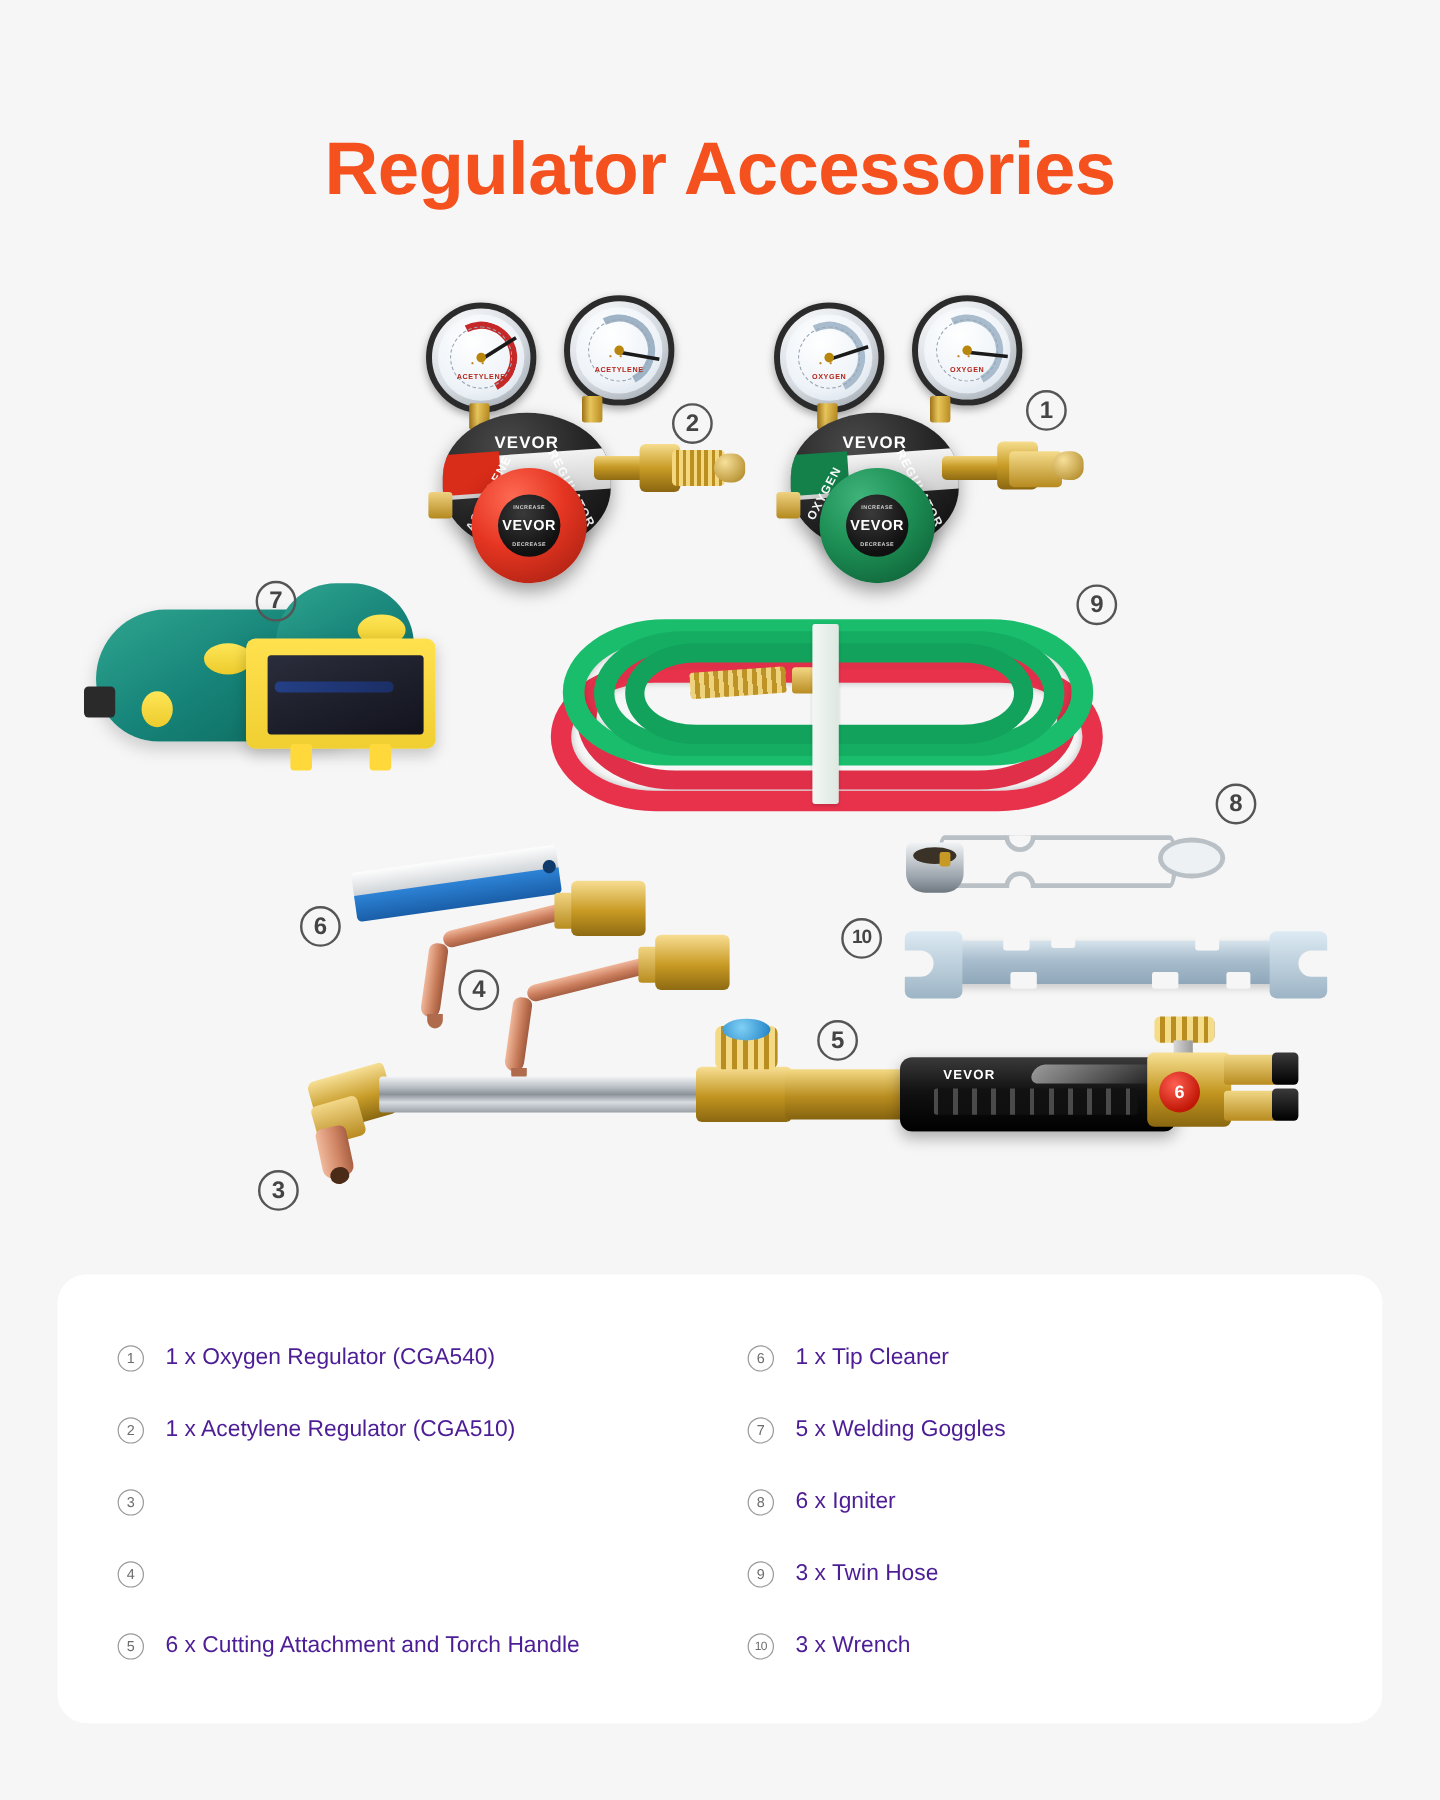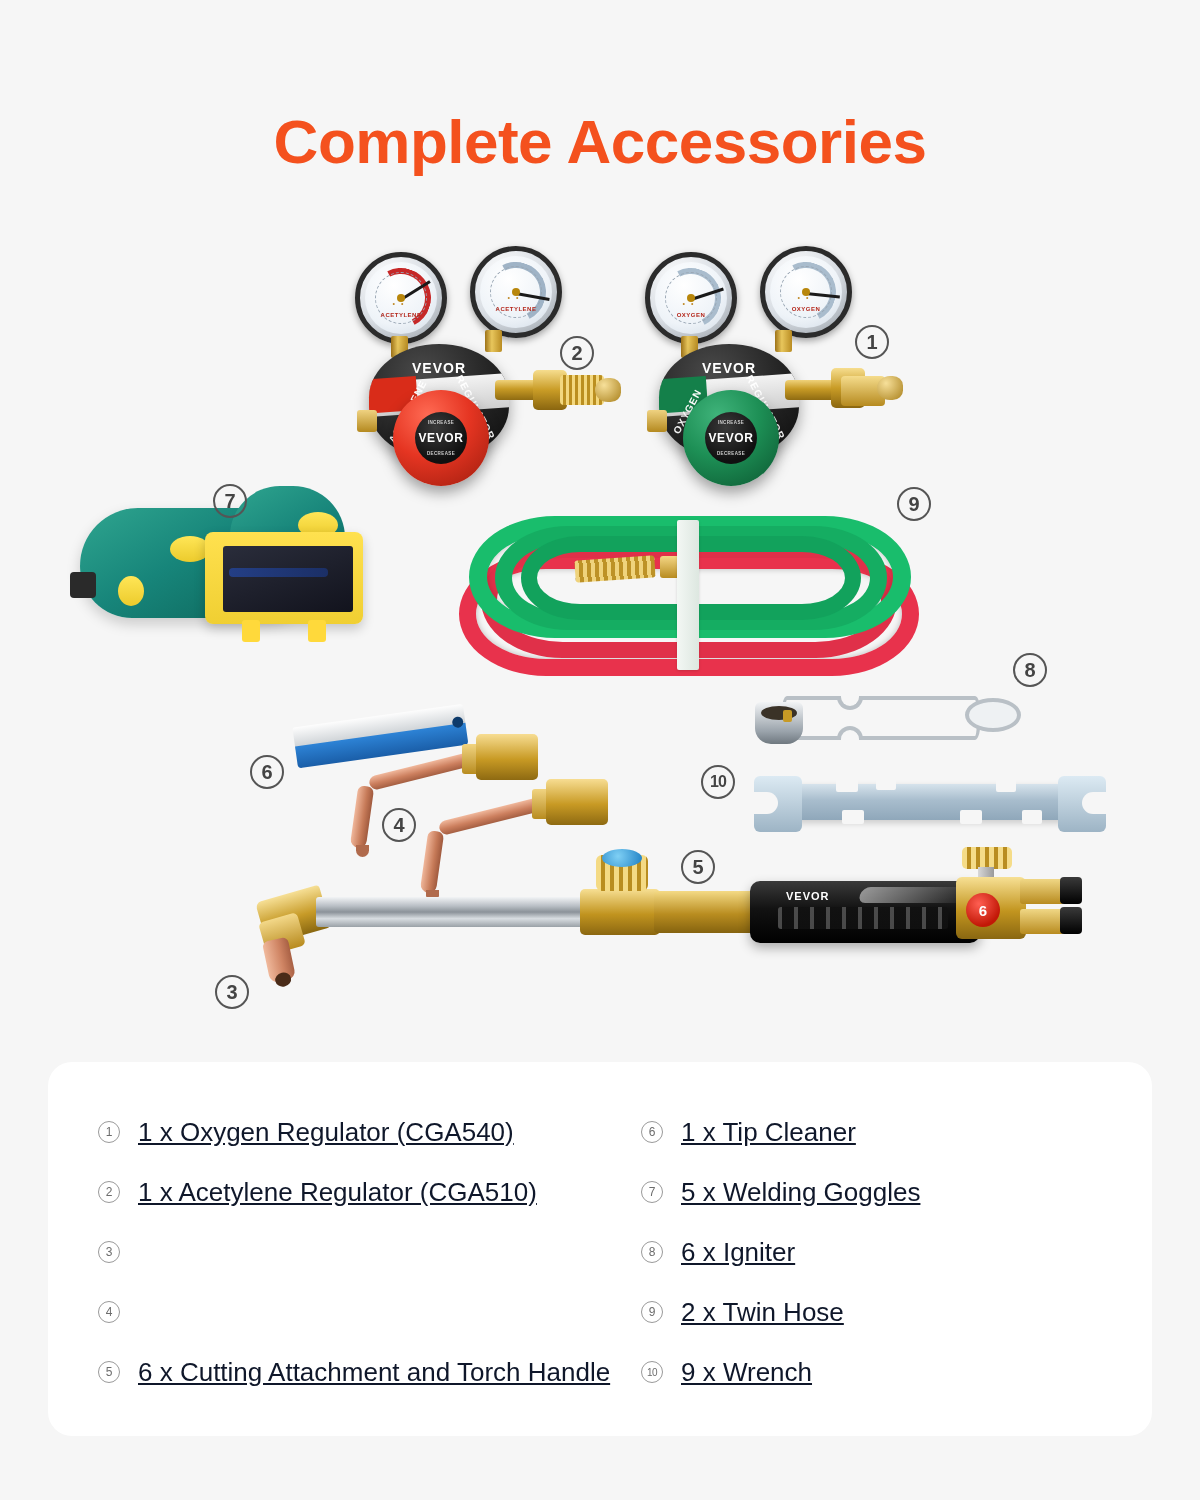--- a/index.html
+++ b/index.html
@@ -636,33 +636,32 @@
     border: 1.4px solid #9a9a9a;
     color: #6c6c6c;
     font-size: 12px;
     display: flex; align-items: center; justify-content: center;
     margin-right: 18px;
     box-sizing: border-box;
     font-family: "Liberation Sans", sans-serif;
   }
   .legend-num.two-digit { font-size: 10px; letter-spacing: -0.5px; }
   .legend-text {
-    font-size: 26px;
-    color: #0f172a;
+    font-size: 19px;
+    color: #4c1d95;
     font-family: "Liberation Sans", sans-serif;
     white-space: nowrap;
-    text-decoration: underline;
   }
 </style>
 </head>
 <body>
 
 <div class="page">
 
-  <div class="title">Complete Accessories</div>
+  <div class="title">Regulator Accessories</div>
 
   <div class="stage">
 
     <div class="regulator" style="left:355px; top:240px;">
       <div class="gauge" style="left:0px; top:12px;">
         <div class="face">
           <div class="arc"></div>
           <div class="ticks"></div>
           <div class="dots">••</div>
           <div class="glabel">ACETYLENE</div>
@@ -890,24 +889,24 @@
         <div class="legend-row">
           <div class="legend-num">7</div>
           <div class="legend-text">5 x Welding Goggles</div>
         </div>
         <div class="legend-row">
           <div class="legend-num">8</div>
           <div class="legend-text">6 x Igniter</div>
         </div>
         <div class="legend-row">
           <div class="legend-num">9</div>
-          <div class="legend-text">2 x Twin Hose</div>
+          <div class="legend-text">3 x Twin Hose</div>
         </div>
         <div class="legend-row">
           <div class="legend-num two-digit">10</div>
-          <div class="legend-text">9 x Wrench</div>
+          <div class="legend-text">3 x Wrench</div>
         </div>
       </div>
 
     </div>
   </div>
 
 </div>
 
 </body></html>

